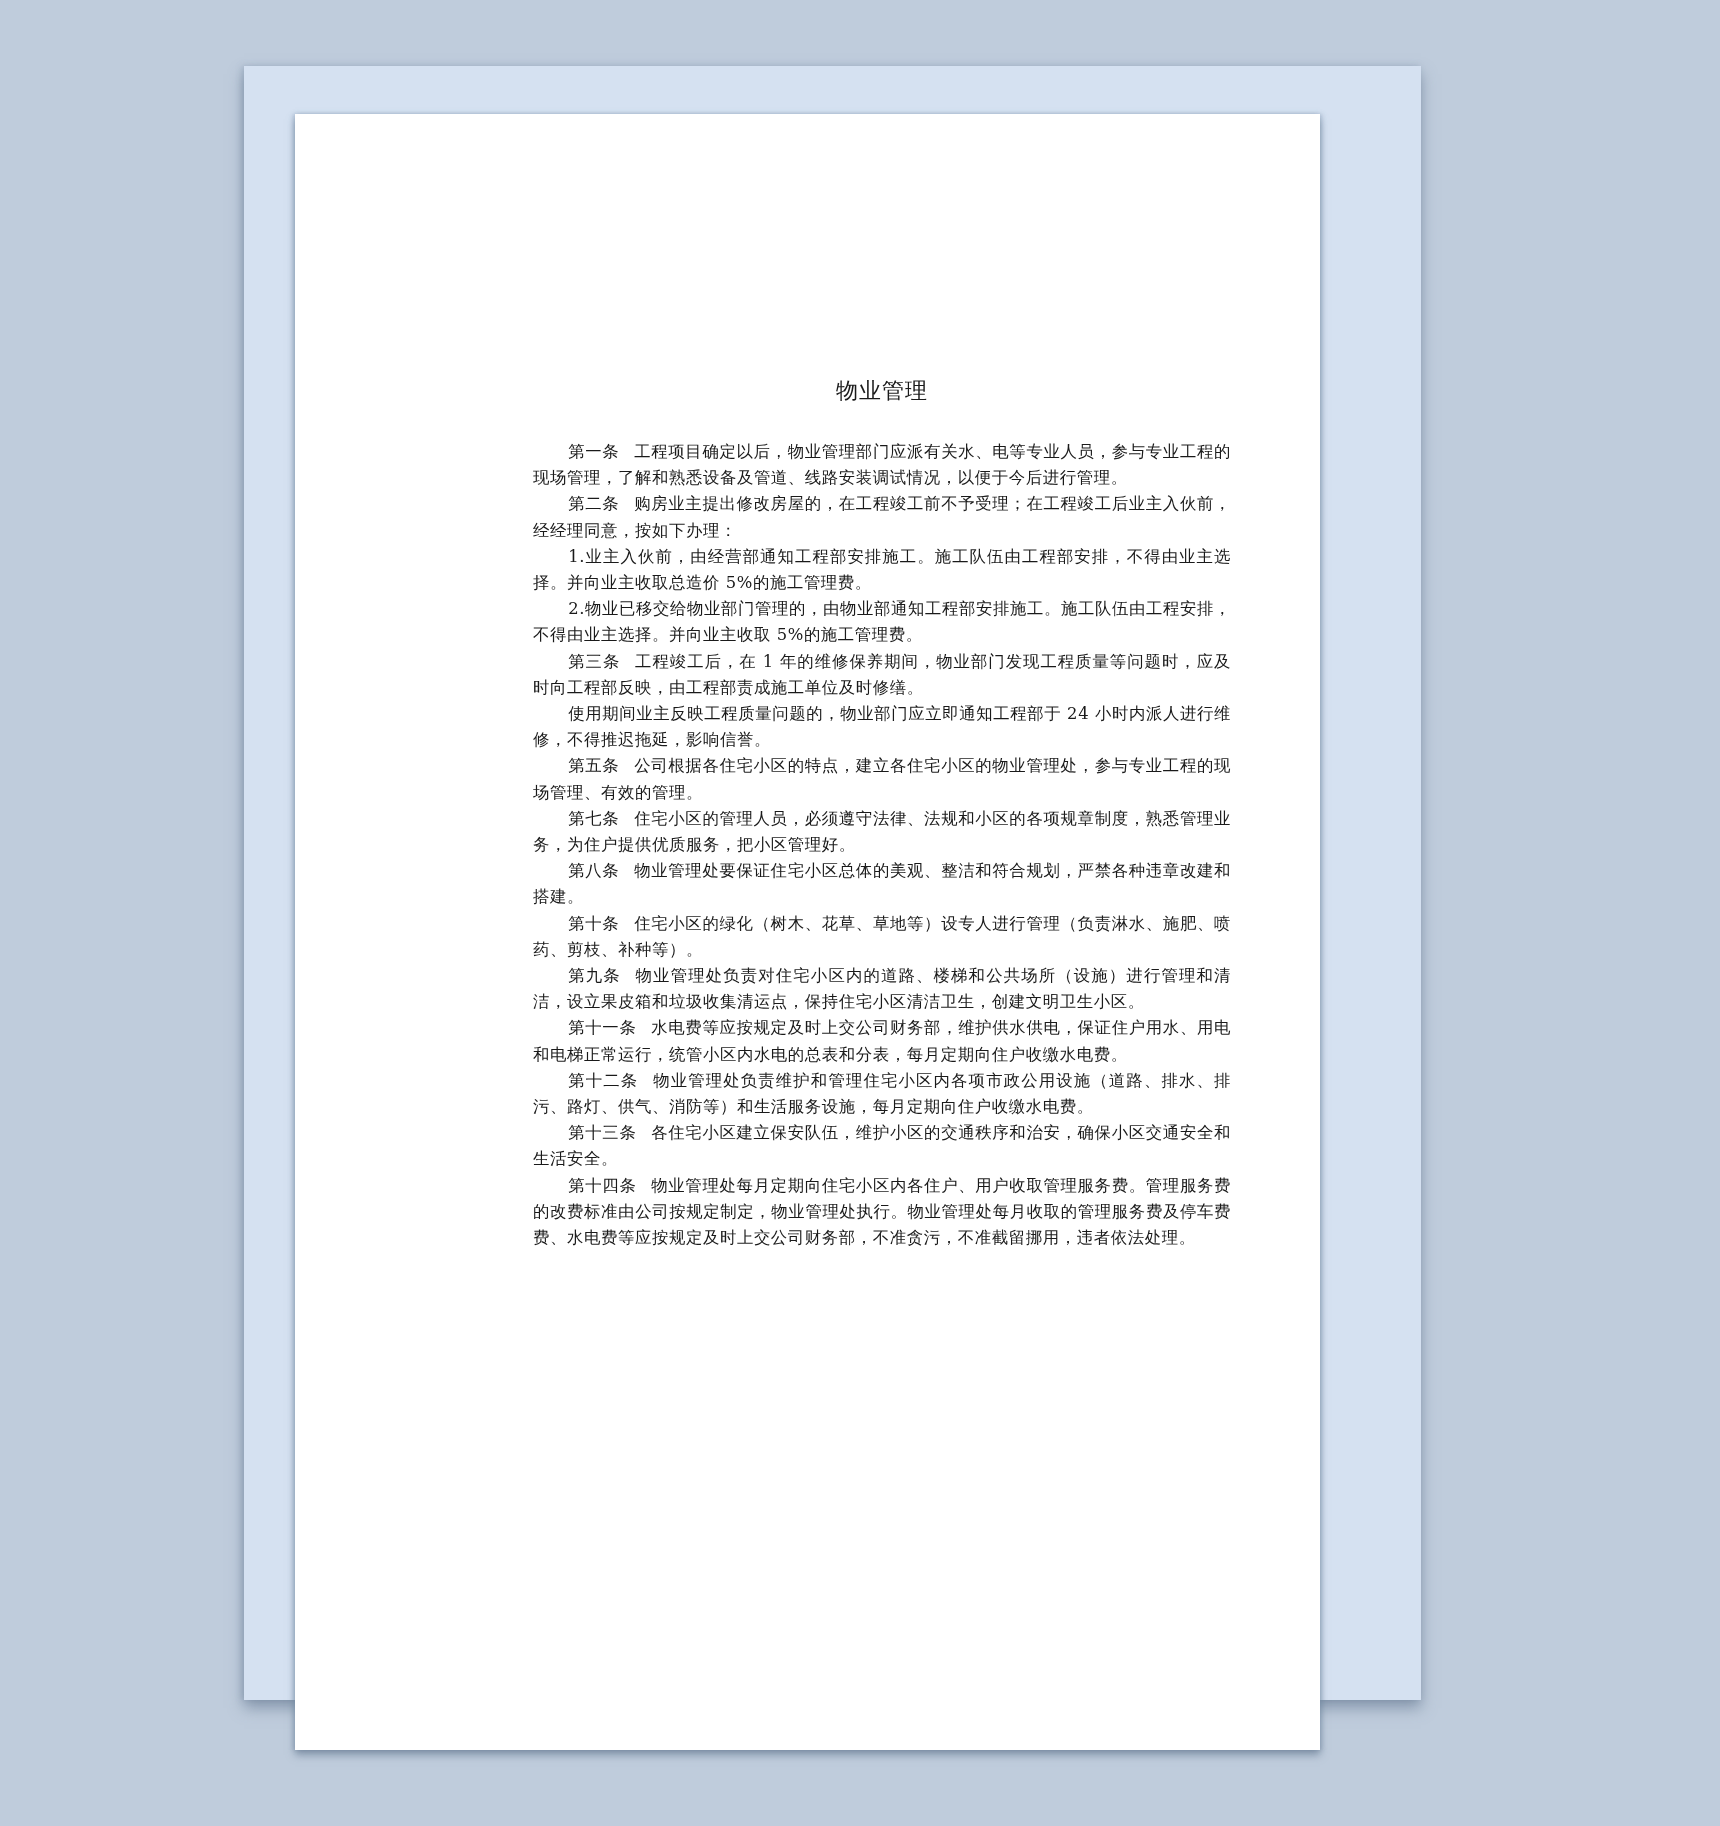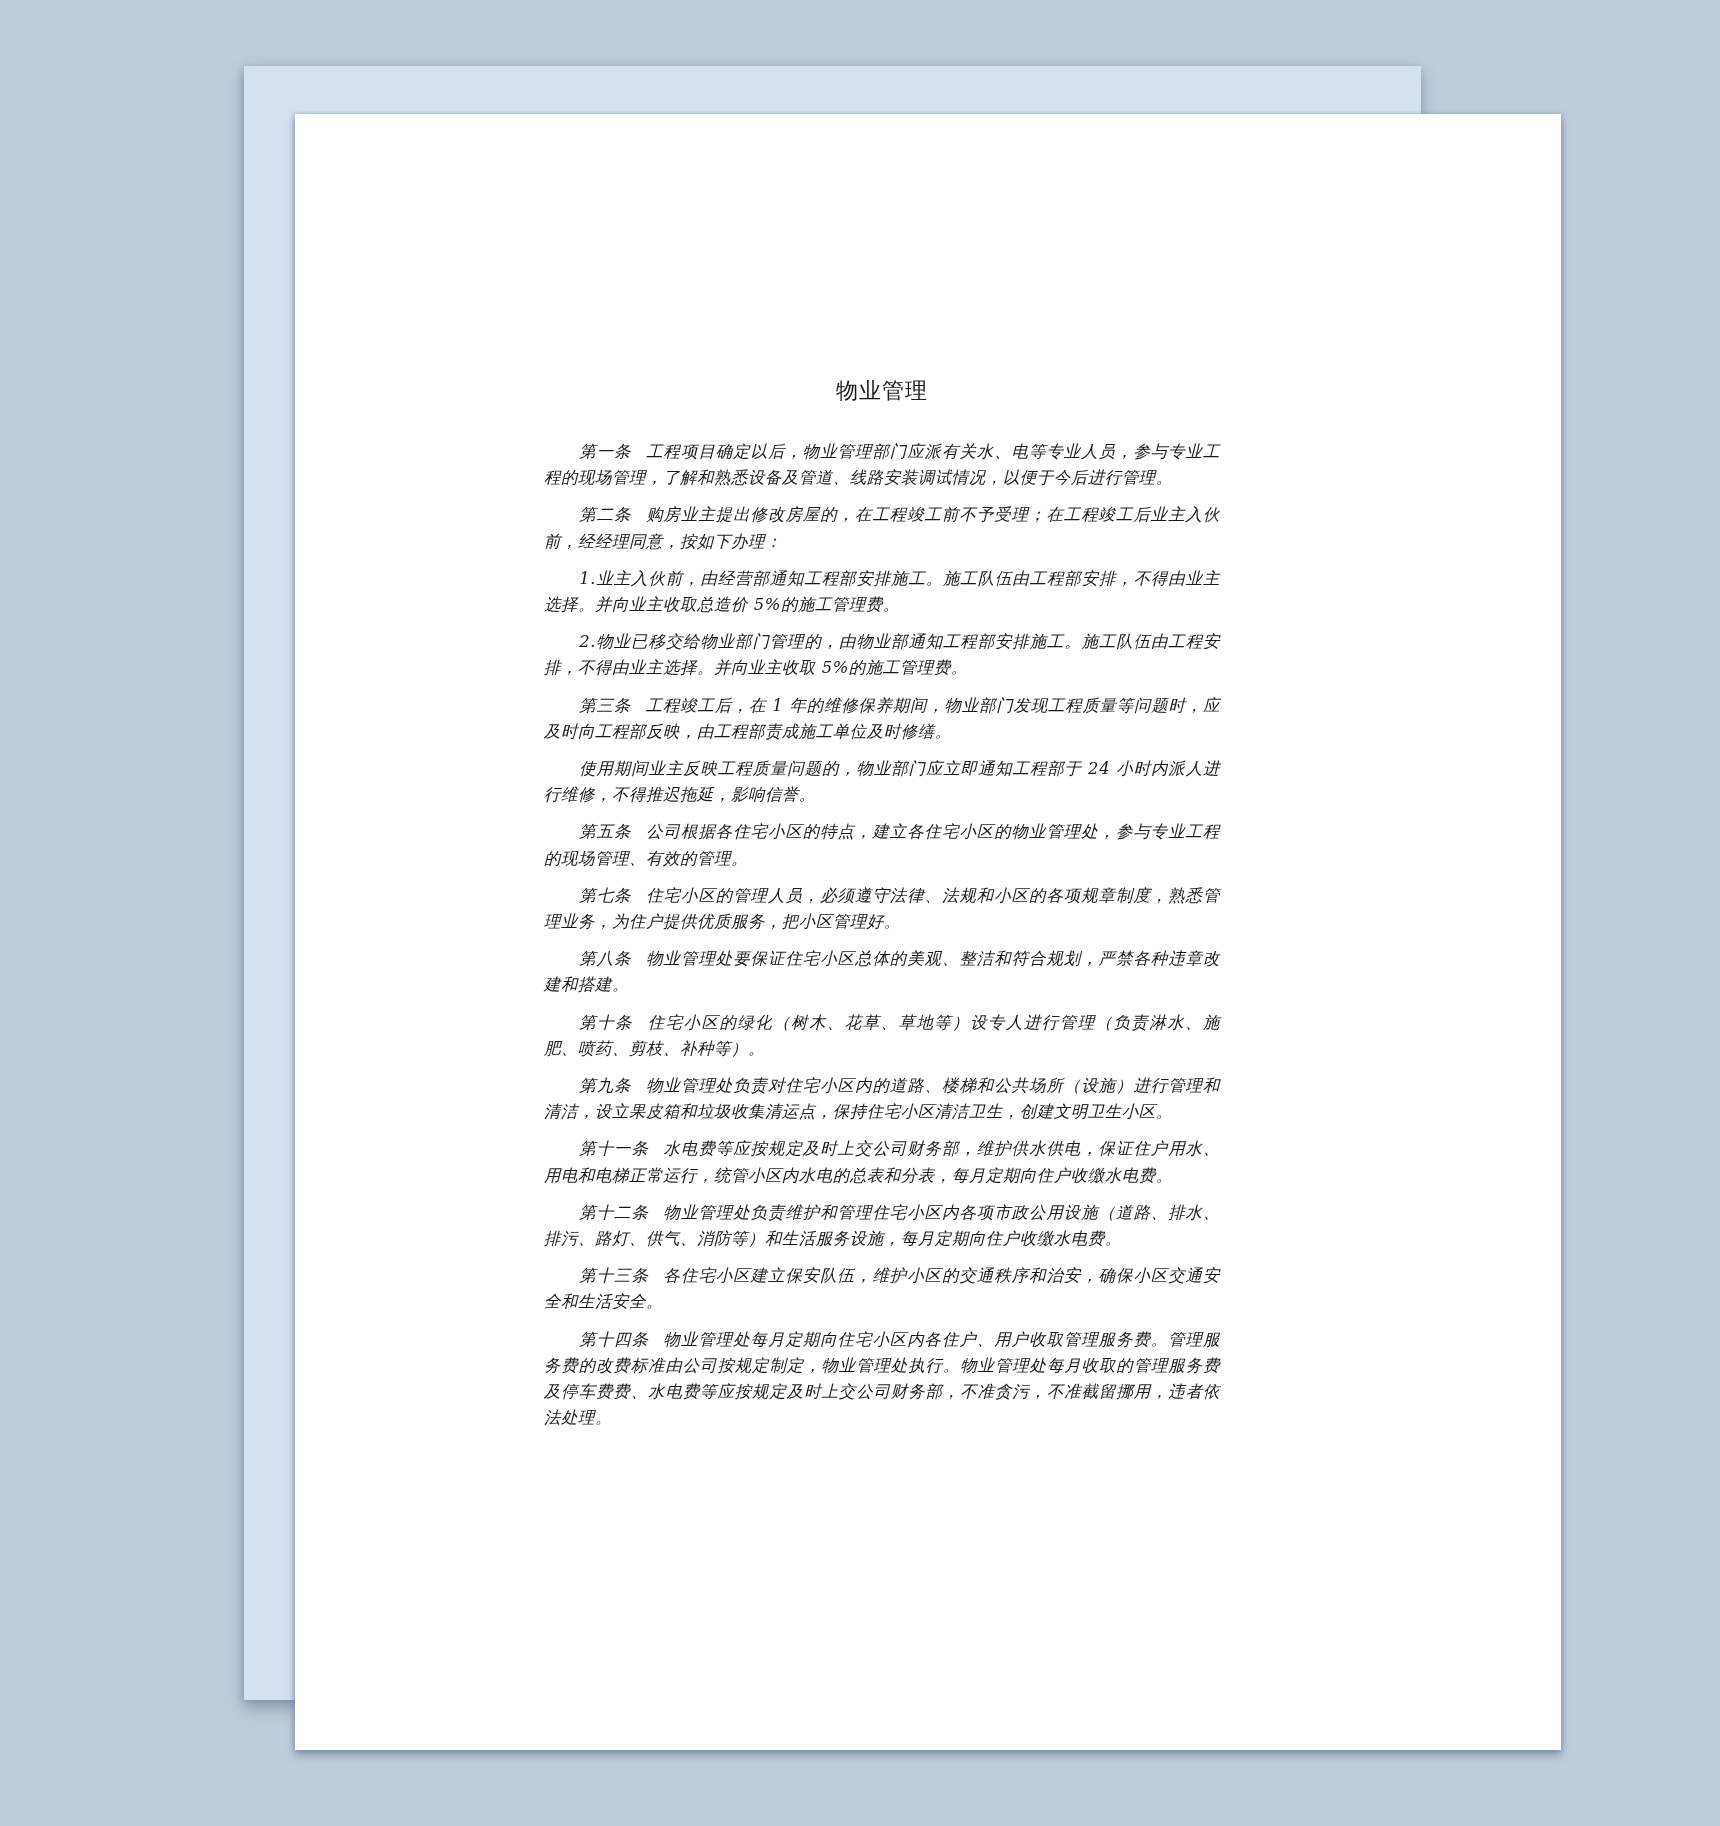--- a/index.html
+++ b/index.html
@@ -8,37 +8,36 @@
     background: #bfccdc;
     position: relative; overflow: hidden;
     font-family: "DejaVu Serif", "Liberation Serif", serif;
   }
   .sheet-back {
     position: absolute; left: 244px; top: 66px; width: 1177px; height: 1634px;
     background: #d5e1f1;
     box-shadow: 0 8px 14px rgba(90,110,135,0.55), -2px 0 6px rgba(120,140,165,0.35);
   }
   .sheet-front {
-    position: absolute; left: 295px; top: 114px; width: 1266px; height: 1636px;
+    position: absolute; left: 295px; top: 114px; width: 1025px; height: 1636px;
     background: #ffffff;
     box-shadow: 0 5px 8px rgba(90,110,135,0.6), -2px 0 4px rgba(140,160,185,0.4), 2px 0 4px rgba(140,160,185,0.4);
   }
   .doc {
     position: absolute; left: 238px; top: 262px; width: 698px;
     color: #1a1a1a;
   }
   .doc-title {
     text-align: center; font-size: 22px; line-height: 30px; margin: 0 0 33px 0;
     font-weight: normal; letter-spacing: 1px;
   }
   .para {
-    font-size: 16.4px; line-height: 26.2px; margin: 11px;
+    font-size: 16.4px; line-height: 26.2px; margin: 0;
     text-indent: 2.15em; text-align: justify; text-align-last: left;
     letter-spacing: 0.6px;
-    font-style: italic;
   }
   .art { margin-right: 0.9em; }
 </style>
 </head>
 <body>
 
 <div class="sheet-back"></div>
 
 <div class="sheet-front">
   <div class="doc">

